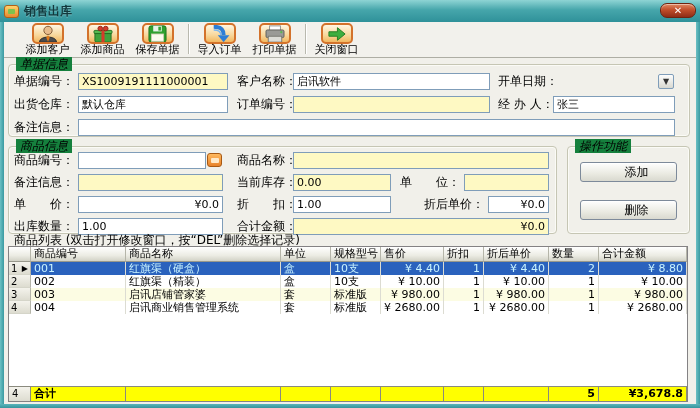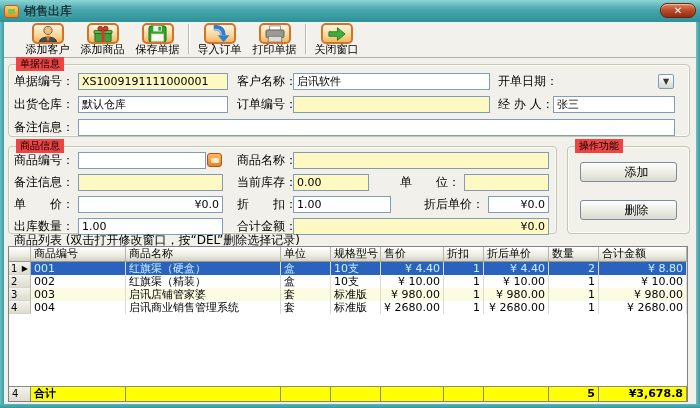--- a/index.html
+++ b/index.html
@@ -25,21 +25,21 @@
   .toolbar{position:absolute;left:4px;top:22px;width:692px;height:36px;background:#f2f1ec;
     border-bottom:1px solid #aeaea4;display:flex;align-items:flex-start;padding:1px 0 0 16px;}
   .tb-btn{width:55px;height:34px;display:flex;flex-direction:column;align-items:center;cursor:pointer;}
   .tb-ico{width:32px;height:21px;border:2px solid #d3722b;border-radius:5px;
     background:linear-gradient(180deg,#fff6e2 0%,#f8d79b 60%,#f2b75f 100%);
     display:flex;align-items:center;justify-content:center;overflow:hidden;}
   .tb-label{font-size:11px;line-height:12px;color:#000;margin-top:0px;white-space:nowrap;}
   .tb-sep{width:1px;height:30px;background:#b9b9ae;margin:1px 3px 0 3px;box-shadow:1px 0 0 #fff;}
   
   .groupbox{position:absolute;border:1px solid #c6c6b4;border-radius:4px;box-shadow:inset 0 0 0 1px #fbfbf6;}
-  .legend{position:absolute;font-size:10px;color:#000;background:#ef4444;padding:0 4px;line-height:14px;z-index:3;}
+  .legend{position:absolute;font-size:12px;color:#000;background:#15803d;padding:0 4px;line-height:14px;z-index:3;font-style:italic;}
   .lbl{position:absolute;font-size:12px;color:#000;height:16px;line-height:16px;white-space:nowrap;}
   .inp{position:absolute;height:17px;border:1px solid #7f9db9;background:#fff;font-size:11px;
     padding:0 3px;color:#000;}
   .inp.yel{background:#fef9c3;}
   .inp.rt{text-align:right;}
   .mini-btn{position:absolute;cursor:pointer;}
   .browse-btn{width:15px;height:14px;border:1px solid #a85a14;border-radius:3px;
     background:linear-gradient(180deg,#ffb95e,#e8832a);}
   .browse-btn::after{content:"";position:absolute;left:3px;top:4px;width:8px;height:5px;background:#ffe9c8;border-radius:1px;}
   .dd-btn{width:16px;height:15px;border:1px solid #7f9db9;border-radius:2px;
@@ -184,21 +184,21 @@
 
   <span class="lbl" style="left:14px;top:152px;">商品编号：</span>
   <input class="inp" style="left: 78px; top: 152px; width: 128px;" value="">
   <span class="mini-btn browse-btn" style="left:207px;top:153px;"></span>
   <span class="lbl" style="left:237px;top:152px;">商品名称：</span>
   <input class="inp yel" style="left: 293px; top: 152px; width: 256px;" value="">
 
   <span class="lbl" style="left:14px;top:174px;">备注信息：</span>
   <input class="inp yel" style="left: 78px; top: 174px; width: 145px;" value="">
   <span class="lbl" style="left:237px;top:174px;">当前库存：</span>
-  <input class="inp yel" style="left: 293px; top: 174px; width: 76px;" value="0.00">
+  <input class="inp yel" style="left: 293px; top: 174px; width: 98px;" value="0.00">
   <span class="lbl" style="left:400px;top:174px;">单　　位：</span>
   <input class="inp yel" style="left: 464px; top: 174px; width: 85px;" value="">
 
   <span class="lbl" style="left:14px;top:196px;">单　　价：</span>
   <input class="inp rt" style="left: 78px; top: 196px; width: 145px;" value="¥0.0">
   <span class="lbl" style="left:237px;top:196px;">折　　扣：</span>
   <input class="inp" style="left: 293px; top: 196px; width: 98px;" value="1.00">
   <span class="lbl" style="left:424px;top:196px;">折后单价：</span>
   <input class="inp rt" style="left: 488px; top: 196px; width: 61px;" value="¥0.0">
 

